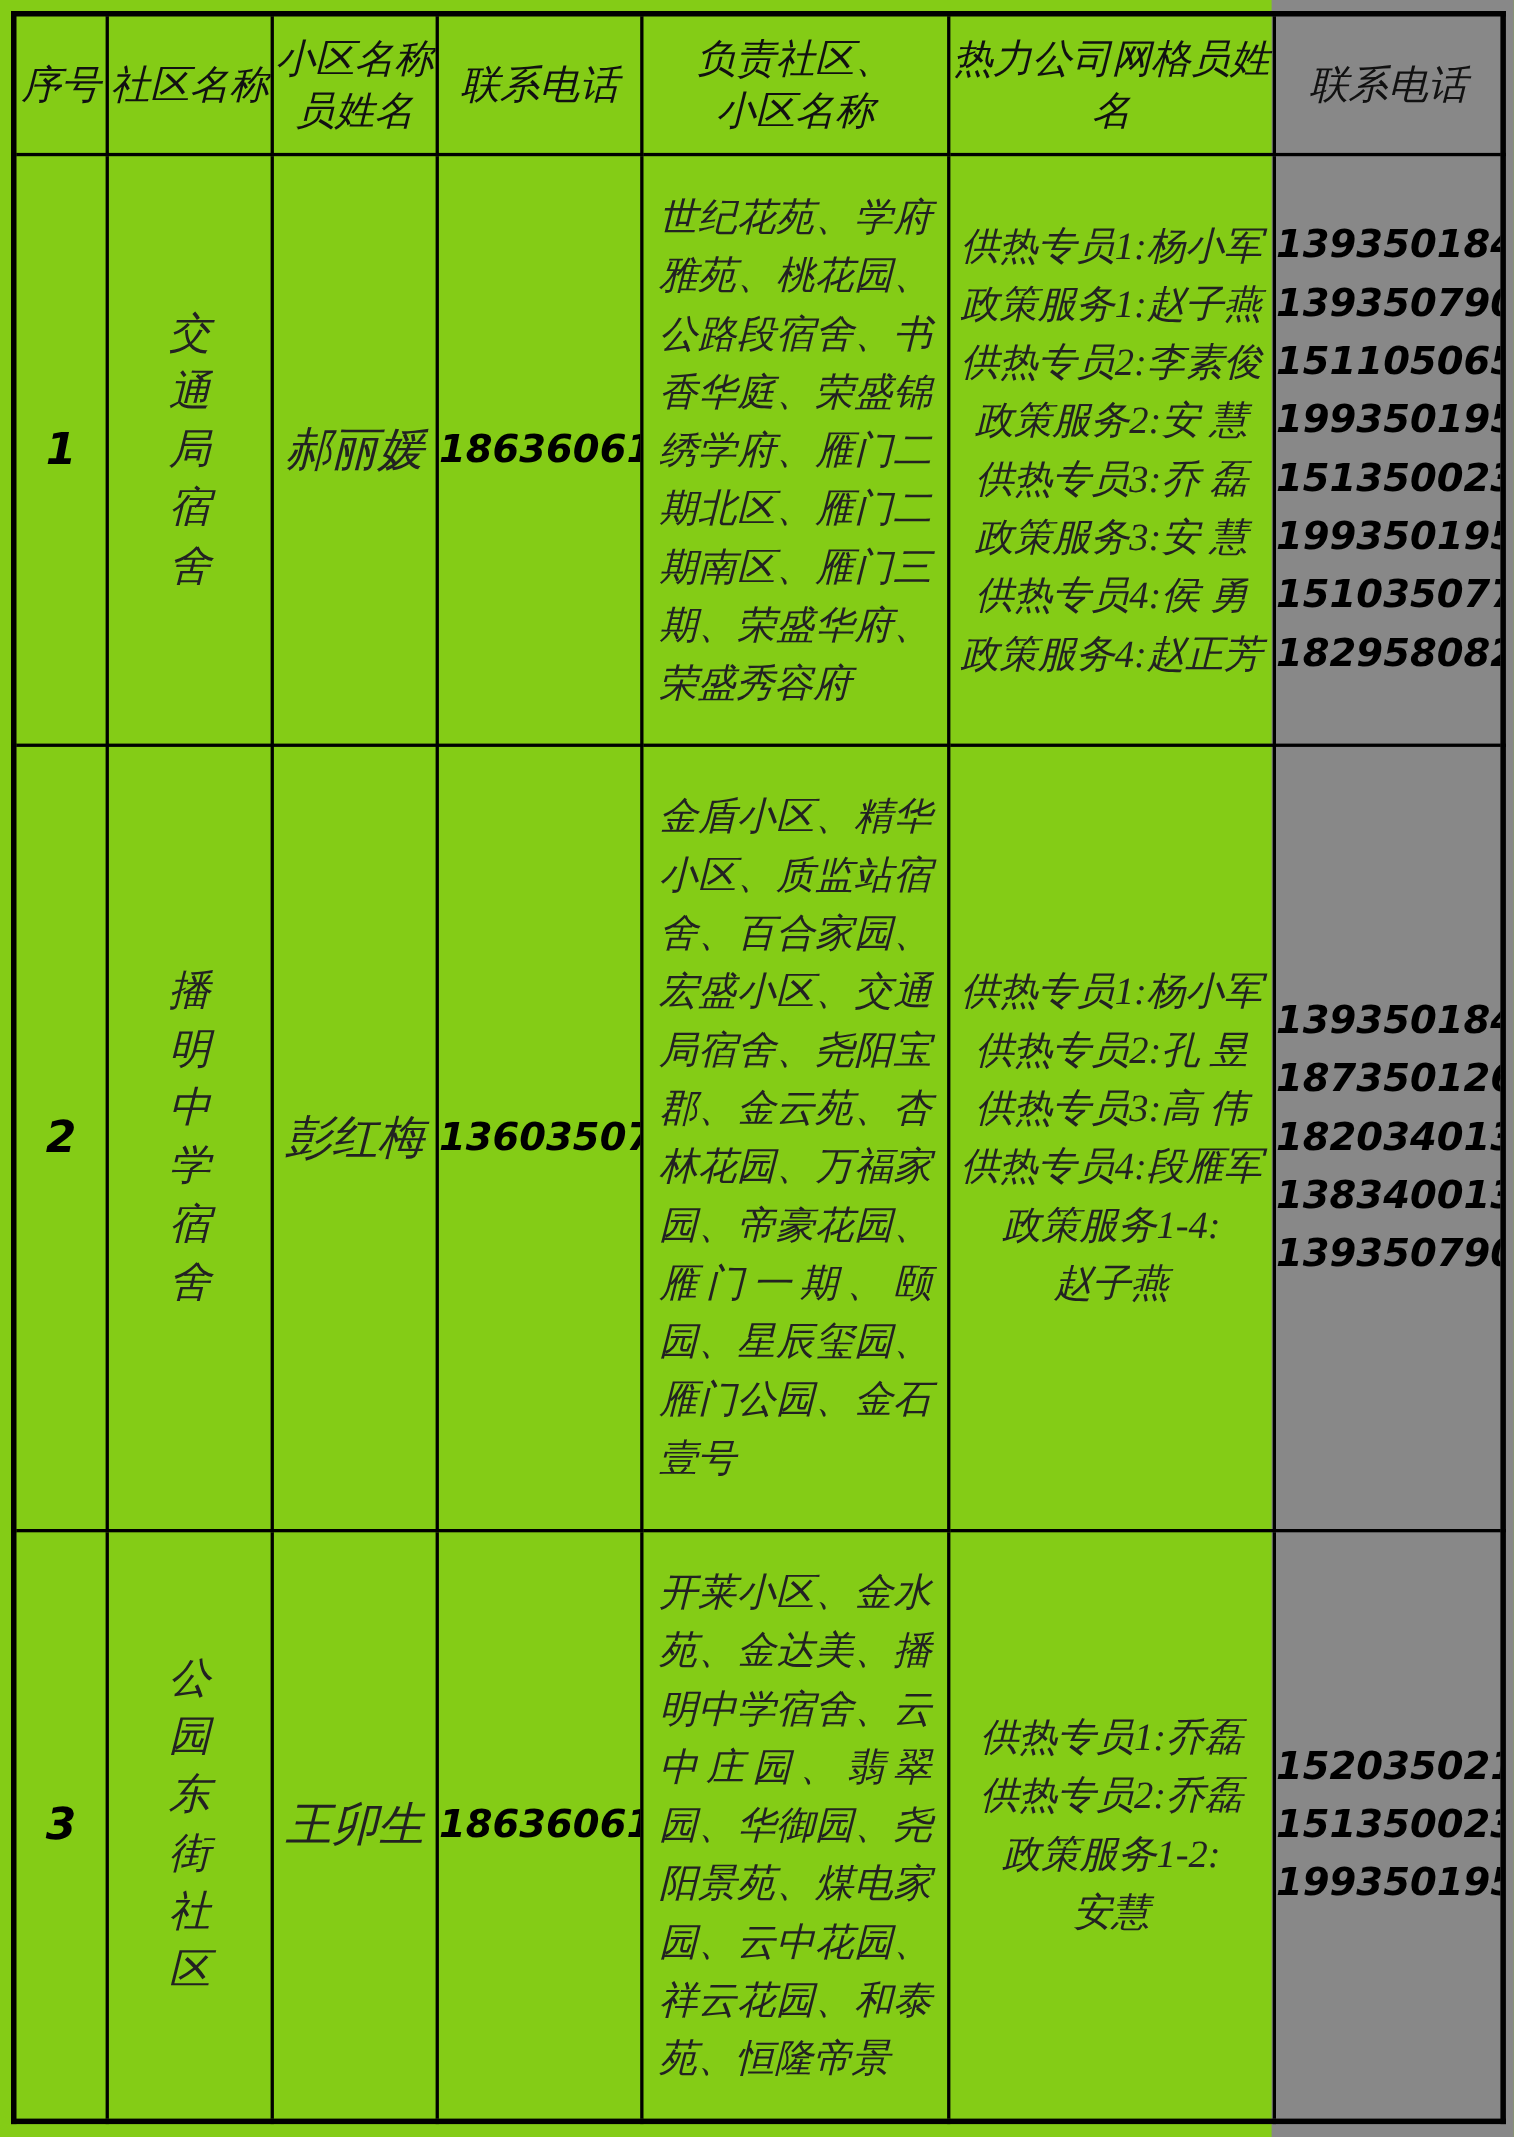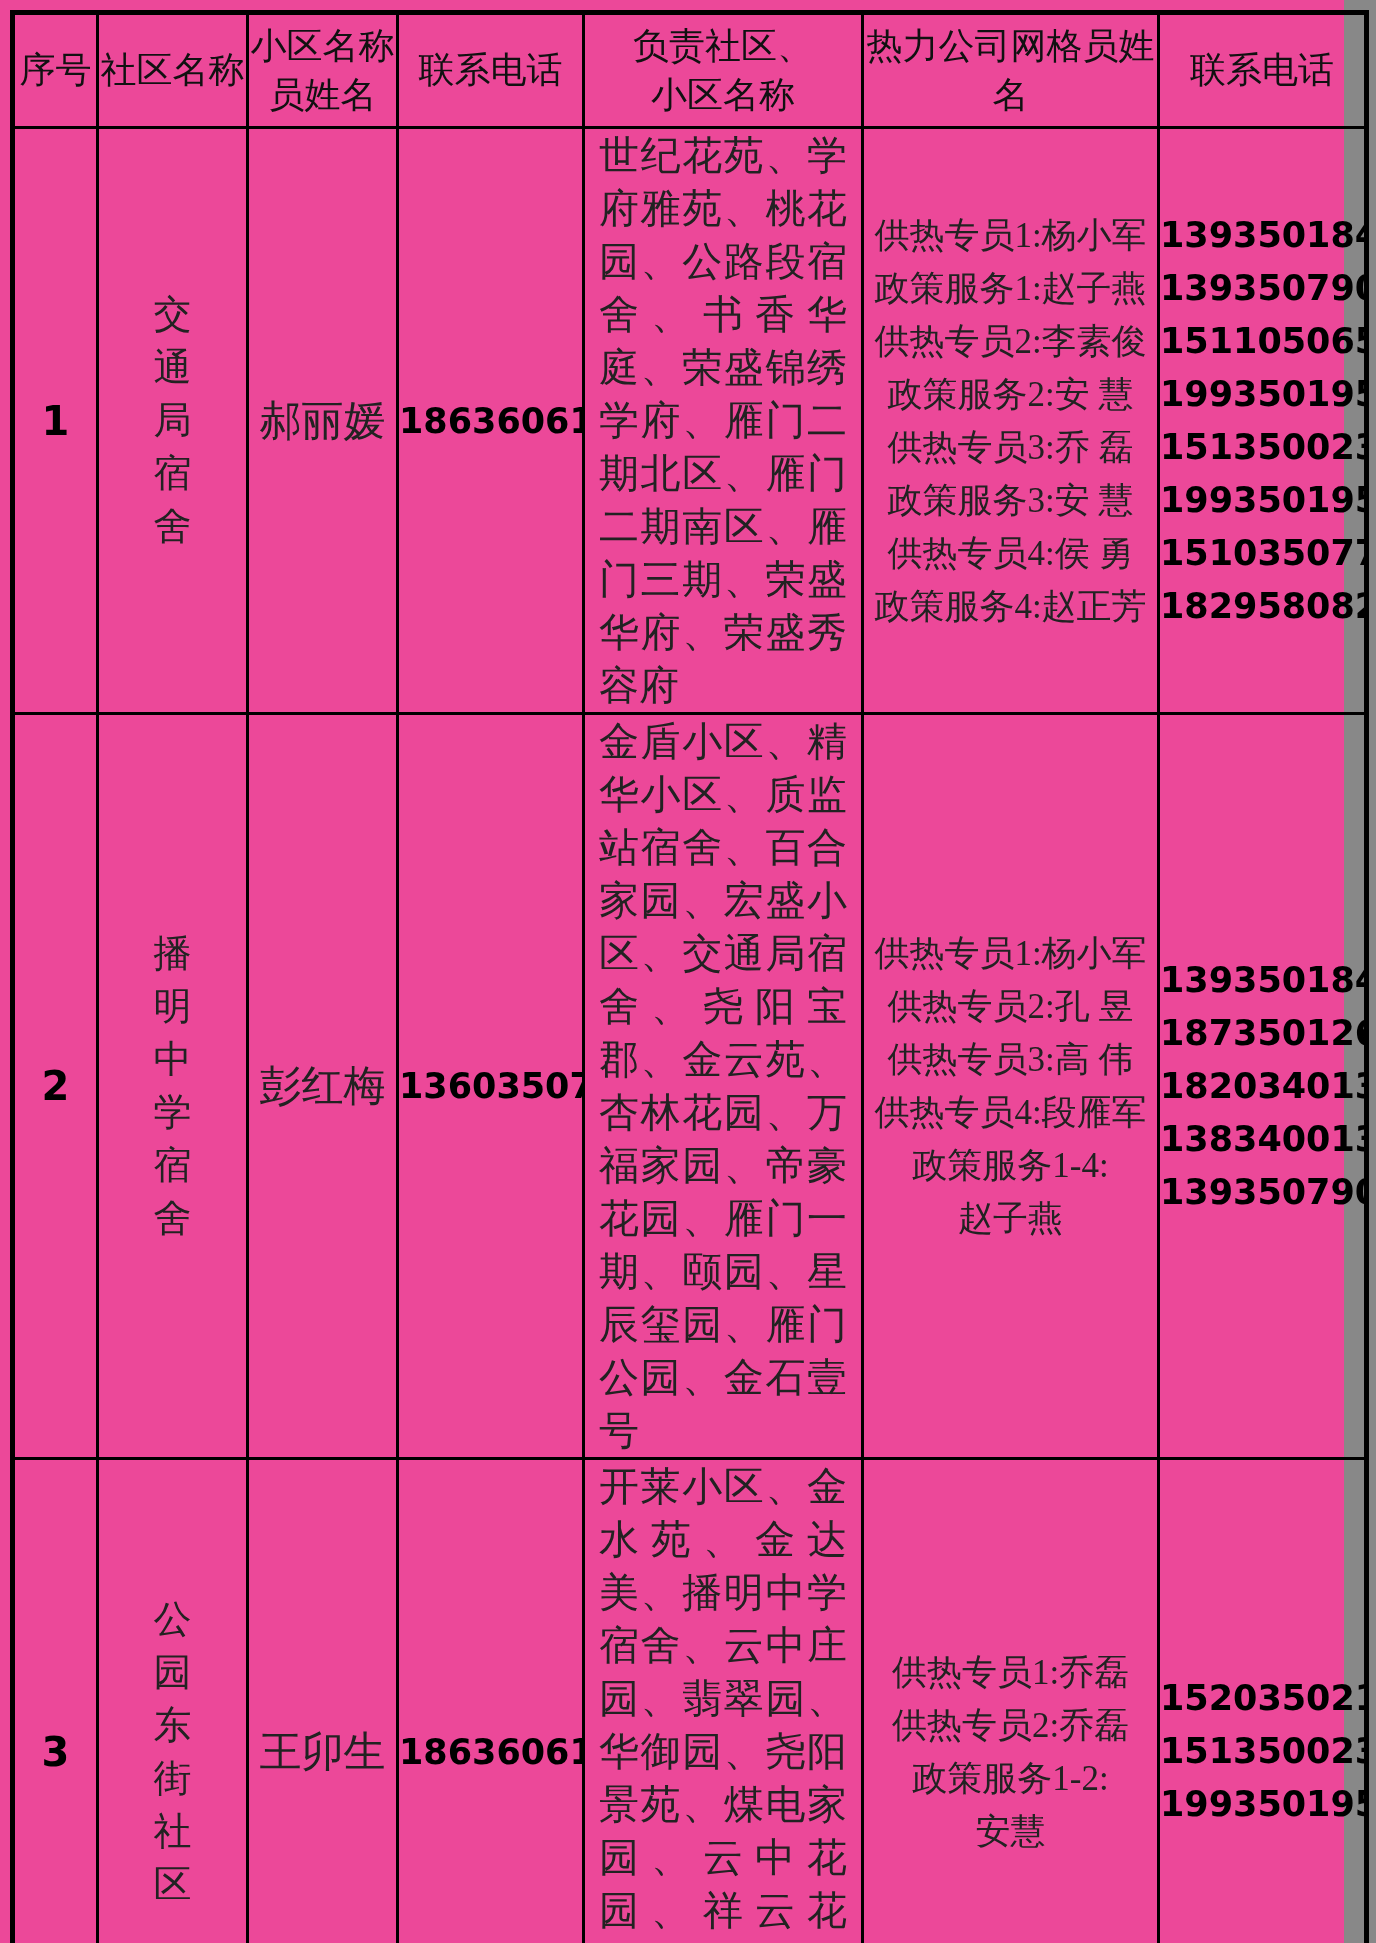--- a/index.html
+++ b/index.html
@@ -1,19 +1,19 @@
 <!DOCTYPE html>
 <html><head>
 <meta charset="utf-8">
 <style>
   html,body{margin:0;padding:0;background:#888;}
   .page{
-    width:1344px;height:1943px;background:#ec4899;
+    width:1156px;height:1943px;background:#84cc16;
     box-sizing:border-box;padding:10px 10px;
-    font-family:"Liberation Serif","DejaVu Serif",serif;color:#111;
+    font-family:"Liberation Serif","DejaVu Serif",serif;color:#111;font-style:italic;
   }
   table.grid{
     border-collapse:collapse;table-layout:fixed;
     width:1354px;height:1921px;
     border:5px solid #000;
   }
   table.grid td{
     border:3px solid #000;
     vertical-align:middle;text-align:center;
     padding:0;overflow:hidden;
@@ -31,21 +31,21 @@
   .serial{font-family:"DejaVu Sans","Liberation Sans",sans-serif;font-weight:600;font-size:40px;color:#000;}
   .vname{
     display:inline-block;width:46px;
     font-size:38px;line-height:53px;
     word-break:break-all;letter-spacing:0;
     color:#222;
   }
   .worker{font-size:42px;color:#222;}
   .phone{font-family:"DejaVu Sans","Liberation Sans",sans-serif;font-weight:600;font-size:35px;color:#000;}
   .areas{
-    font-size:40px;line-height:53px;color:#222;
+    font-size:35px;line-height:53px;color:#222;
     text-align:justify;word-break:break-all;
     padding:0 14px;display:block;
   }
   .staff-line{font-size:35px;line-height:53px;white-space:pre-line;color:#222;}
   .phone-line{font-family:"DejaVu Sans","Liberation Sans",sans-serif;font-weight:600;font-size:35px;line-height:53px;color:#000;}
 </style>
 </head>
 <body>
 
 <div class="page">

